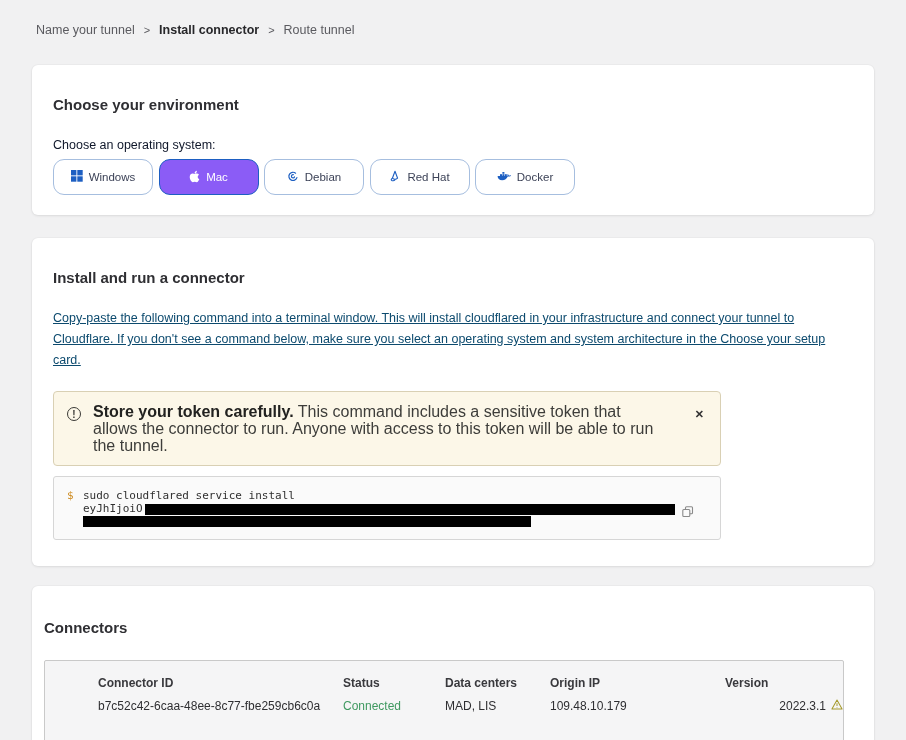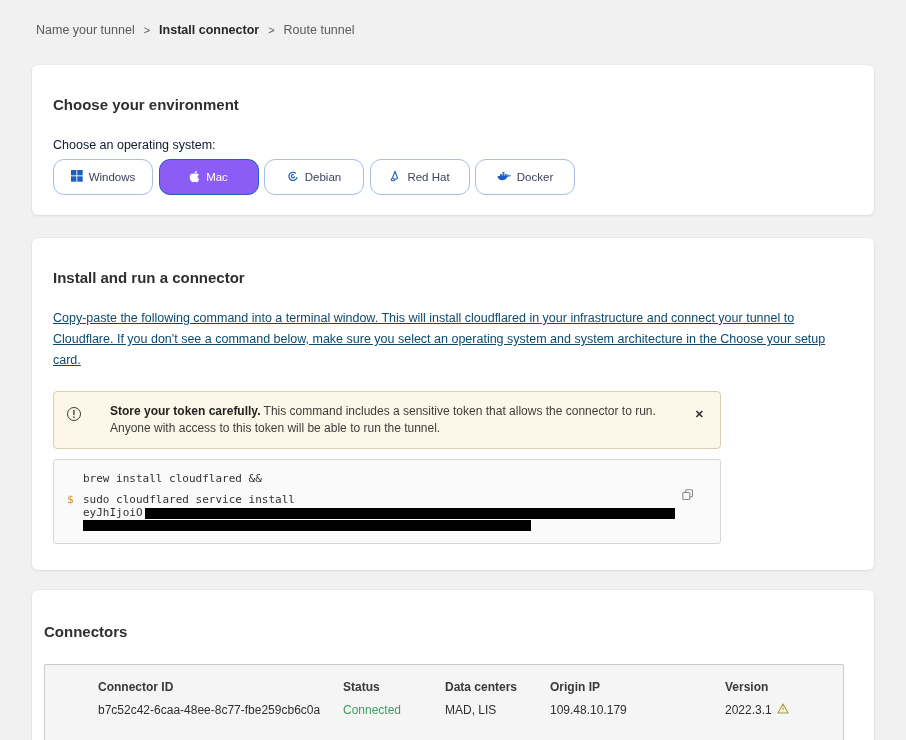--- a/index.html
+++ b/index.html
@@ -54,21 +54,21 @@
     padding:11px 14px 11px 13px;
     display:flex; align-items:flex-start;
     position:relative;
   }
   .warn-circle {
     width:14px; height:14px; border:1.4px solid #3a3a36; border-radius:50%;
     font-size:10px; font-weight:700; color:#3a3a36;
     display:flex; align-items:center; justify-content:center;
     margin-top:4px;
   }
-  .warning-text { font-size:12px; line-height:17px; color:#3d3d3a; width:566px; margin-left:29px; }
+  .warning-text { font-size:16px; line-height:17px; color:#3d3d3a; width:566px; margin-left:12px; }
   .warning-text b { color:#222220; }
   .banner-close {
     position:absolute; right:16px; top:17px;
     font-size:11px; font-weight:700; color:#333; cursor:pointer; line-height:1;
   }
   .code-block {
     margin-top:10px;
     width:668px;
     background:#fafafa;
     border:1px solid #d6d6d6;
@@ -96,21 +96,21 @@
     display:grid;
     grid-template-columns:245px 102px 105px 175px 1fr;
     align-content:start;
     row-gap:9px;
     padding:15px 0 0 53px;
     font-size:12px;
   }
   .th { font-weight:700; color:#39393d; }
   .td { color:#2e2e31; }
   .td.status { color:#3f9960; }
-  .td.version { display:flex; align-items:center; gap:5px; }
+  .td.version { display:flex; align-items:center; gap:5px;justify-content:flex-end; }
 </style>
 </head>
 <body>
 
 <nav class="breadcrumb">
   <span class="crumb">Name your tunnel</span>
   <span class="sep">&gt;</span>
   <span class="crumb active">Install connector</span>
   <span class="sep">&gt;</span>
   <span class="crumb">Route tunnel</span>
@@ -184,21 +184,20 @@
   <h2>Install and run a connector</h2>
   <p class="install-desc">Copy-paste the following command into a terminal window. This will install cloudflared in your infrastructure and connect your tunnel to Cloudflare. If you don't see a command below, make sure you select an operating system and system architecture in the Choose your setup card.</p>
 
   <div class="warning-banner">
     <span class="warn-circle">!</span>
     <div class="warning-text"><b>Store your token carefully.</b><span> This command includes a sensitive token that allows the connector to run. Anyone with access to this token will be able to run the tunnel.</span></div>
     <span class="banner-close">✕</span>
   </div>
 
   <div class="code-block">
-    <div class="code-line first">brew install cloudflared &amp;&amp;</div>
     <div class="code-line">
       <span class="prompt">$</span><span>sudo cloudflared service install</span>
     </div>
     <div class="code-line">
       <span>eyJhIjoiO</span><span class="redact r1"></span>
     </div>
     <div class="redact r2"></div>
     <span class="copy-icon">
       <svg width="12" height="12" viewBox="0 0 12 12" fill="none" stroke="#8a8a8a" stroke-width="1.1">
           <rect x="3.5" y="0.8" width="7" height="7" rx="1"></rect>

